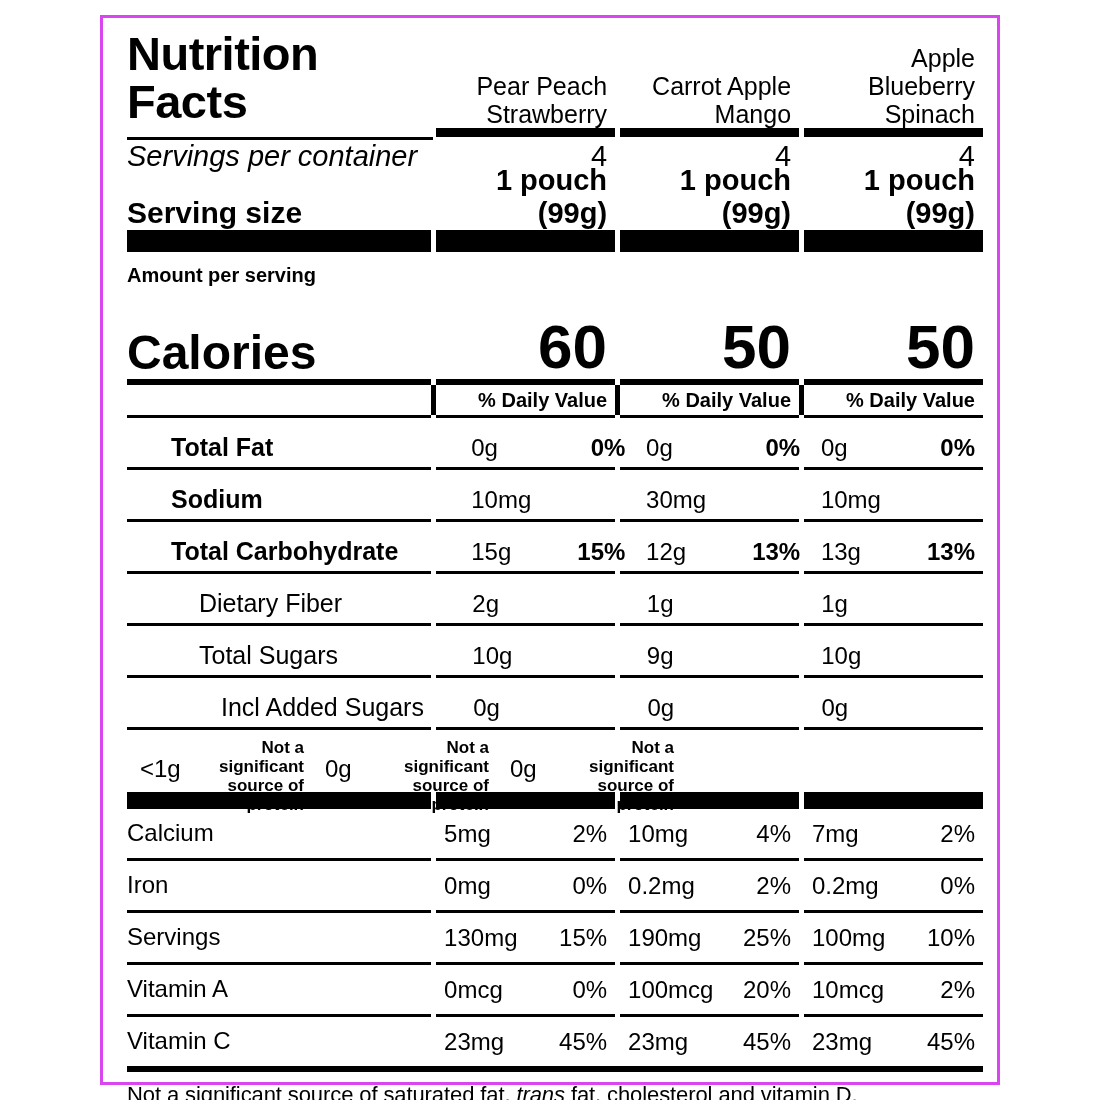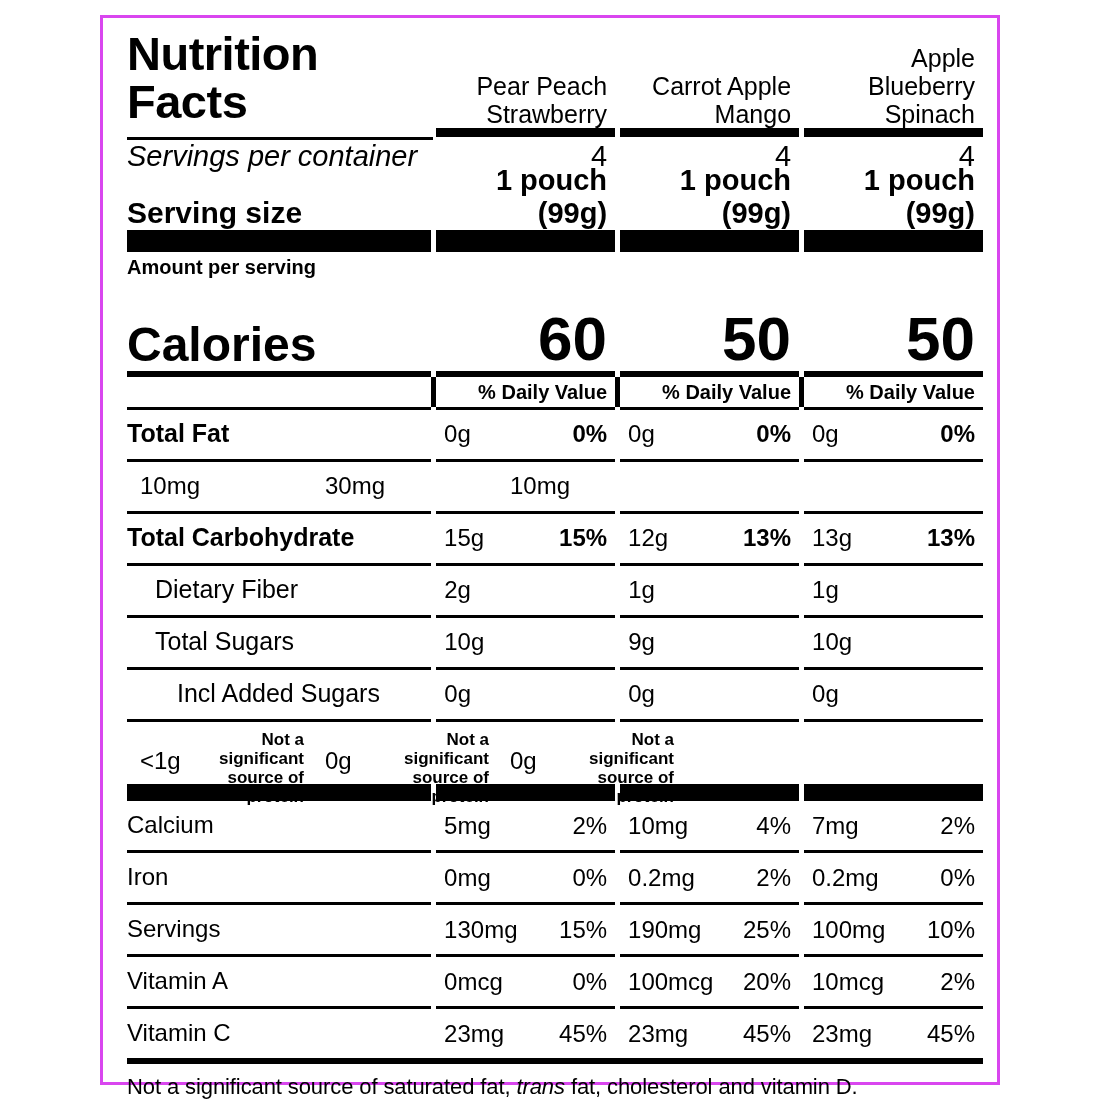--- a/index.html
+++ b/index.html
@@ -125,21 +125,21 @@
   .serving-size-line .c-val {
     font-size: 29px;
     font-weight: bold;
     text-align: right;
   }
 
   
   .amt-per {
     font-size: 20px;
     font-weight: bold;
-    padding-top: 4px;
+    padding-top: 12px;
   }
   .cal-row {
     display: flex;
     align-items: flex-end;
     height: 92px;
   }
   .cal-row .c-label {
     font-size: 48px;
     font-weight: bold;
     line-height: 52px;
@@ -159,21 +159,22 @@
     text-align: right;
     font-size: 20px;
     font-weight: bold;
     padding-top: 4px;
   }
 
   
   .nrow {
     display: flex;
     min-height: 49px;
-    align-items: flex-start;
+    align-items: center;
+    margin-left: 44px;
   }
   .nrow .c-label {
     font-size: 25px;
     padding-top: 9px;
   }
   .nrow .c-label.bold { font-weight: bold; }
   .nrow .c-label.ind1 { padding-left: 28px; }
   .nrow .c-label.ind2 { padding-left: 50px; }
   .nrow .c-val {
     font-size: 24px;
@@ -381,20 +382,21 @@
         <div class="c-label"></div>
           <div class="gap" style="background:#fff"></div>
         <div class="c-val"></div>
           <div class="gap" style="background:#fff"></div>
         <div class="c-val"></div>
           <div class="gap" style="background:#fff"></div>
         <div class="c-val"></div>
       </div>
 
       <div class="nrow">
+        <div class="c-label bold">Sodium</div>
         <div class="vsep"></div>
         <div class="c-val">
           <span class="pct"></span>
           <span class="amt">10mg</span>
         </div>
         <div class="vsep"></div>
         <div class="c-val">
           <span class="pct"></span>
           <span class="amt">30mg</span>
         </div>

